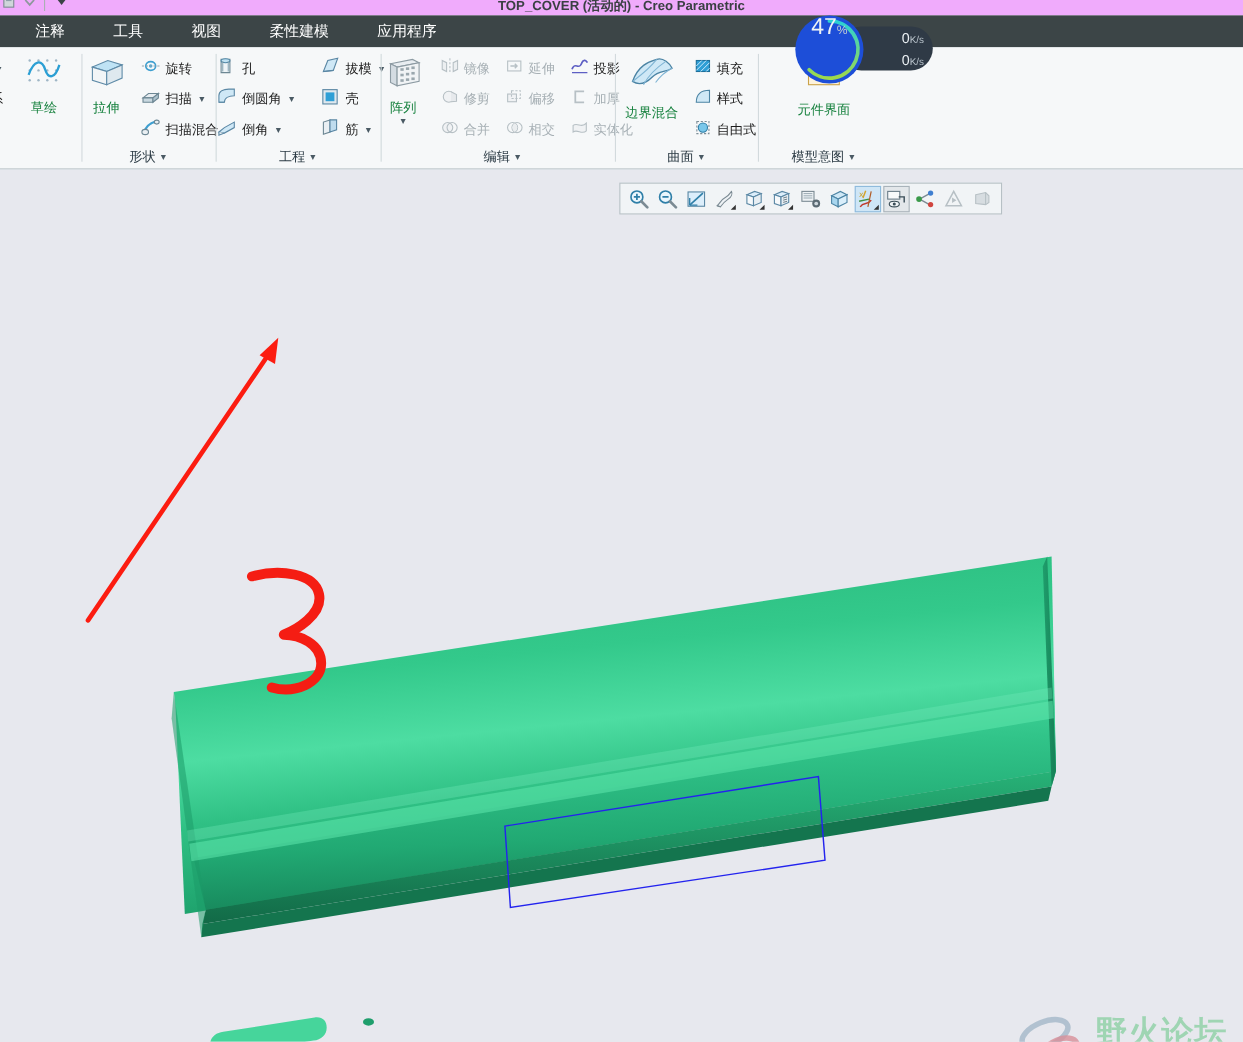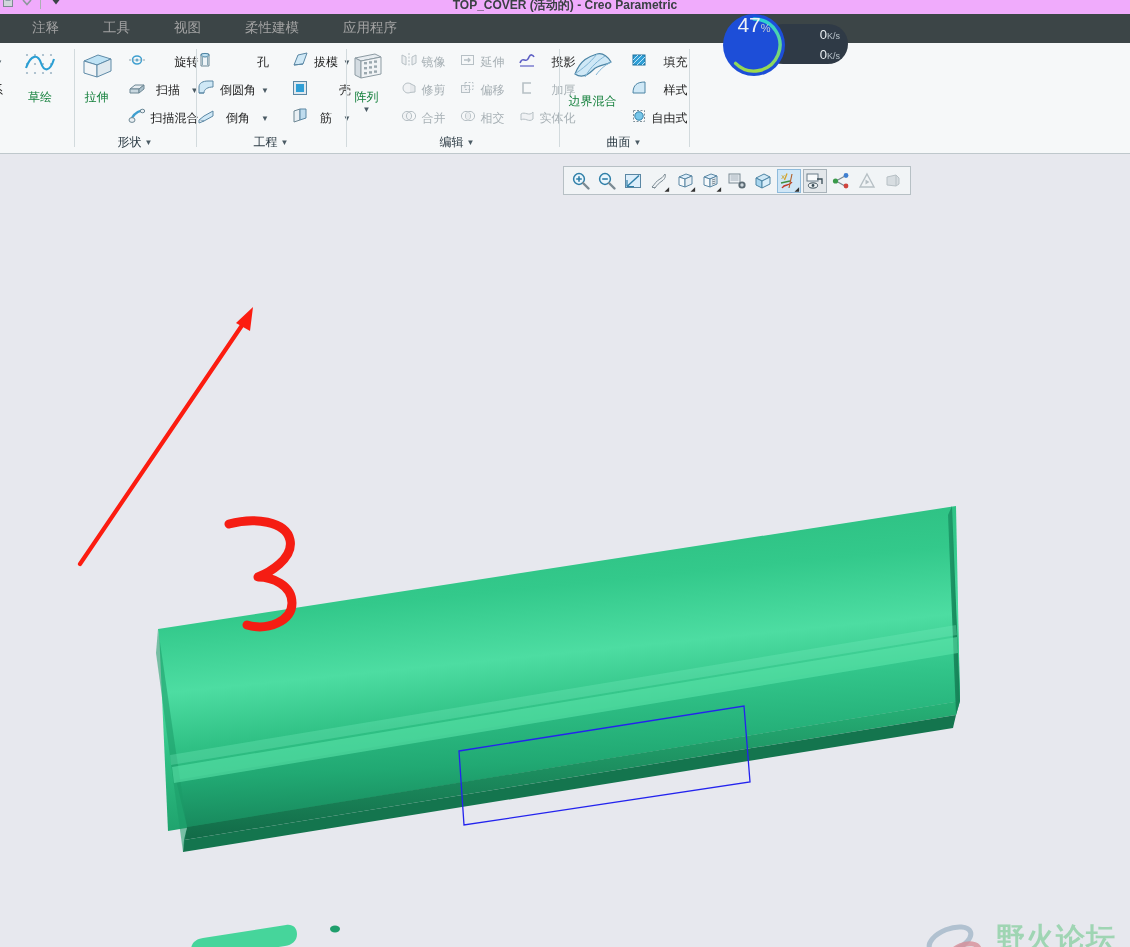--- a/index.html
+++ b/index.html
@@ -23,22 +23,22 @@
     position:absolute; left:0; top:-3px; width:1130px; text-align:center;
     font-size:12px; color:#3a4043; white-space:nowrap;
   }
   
   #tabstrip{
     position:absolute; left:0; top:14px; width:1130px; height:29px;
     background:#3c4547;
   }
   #tabstrip .tabs{ display:flex; align-items:center; height:29px; padding-left:10px;}
   #tabstrip .tab{
-    color:#a3a3a3; font-size:13.5px; padding:0 22px; line-height:29px;
-    white-space:nowrap; cursor:default;font-family:Liberation Mono, monospace;
+    color:#ffffff; font-size:13.5px; padding:0 22px; line-height:29px;
+    white-space:nowrap; cursor:default;
   }
   
   #ribbon{
     position:absolute; left:0; top:43px; width:1130px; height:111px;
     background:#f6f8f9; border-bottom:1px solid #bfc8cc;
   }
   .rgroup{
     position:absolute; top:0; height:111px;
     display:flex; flex-direction:column; align-items:center;
   }
@@ -53,21 +53,20 @@
   .bigbtn{
     width:56px; display:flex; flex-direction:column; align-items:center;
     padding-top:2px; cursor:default;
   }
   .bigbtn .lbl{ font-size:12px; color:#15803d; margin-top:3px; white-space:nowrap;}
   
   .smallcol{ display:flex; flex-direction:column; gap:2px; padding-top:1px;}
   .smallbtn{
     display:flex; align-items:center; height:26px; padding:0 3px; cursor:default;
     white-space:nowrap;
-    justify-content:space-between;
   }
   .smallbtn .lbl{ font-size:12px; color:#1d1d1d; margin-left:5px;}
   .smallbtn.dis .lbl{ color:#a7b0b5;}
   .smallbtn .car{ font-size:8px; color:#4a5a64; margin-left:5px;}
   .ic{ display:inline-block; flex:0 0 auto;}
   
   #netmon{ position:absolute; left:723px; top:14px; width:125px; height:60px;}
   #netmon .pill{
     position:absolute; left:40px; top:10px; width:85px; height:40px;
     background:#2f3a46; border-radius:20px;
@@ -480,20 +479,37 @@
           <span class="lbl">自由式</span>
         </div>
       </div>
     </div>
     <div class="gtitle">
       <span>曲面</span><span class="car">▼</span>
     </div>
   </div>
   <div class="gdiv" style="left:689px;"></div>
 
+  <div class="rgroup" style="left:690px; width:118px;">
+    <div class="body" style="justify-content:center; width:100%;">
+      <div class="bigbtn" style="width:96px;">
+        <span class="ic">
+          <svg width="36" height="34" viewBox="0 0 36 34">
+            <rect x="4" y="3" width="28" height="24" fill="#fdf3dd" stroke="#caa34a"></rect>
+            <path d="M9 8 C13 6 13 12 16 10 L16 22 C13 24 13 18 9 20 Z" fill="#6ec6ef" stroke="#2f7fa8"></path>
+            <path d="M20 10 C24 8 24 14 27 12 L27 22 L20 22 Z" fill="#9fdcf5" stroke="#2f7fa8"></path>
+          </svg>
+        </span>
+        <span class="lbl">元件界面</span>
+      </div>
+    </div>
+    <div class="gtitle">
+      <span>模型意图</span><span class="car">▼</span>
+    </div>
+  </div>
 </div>
 
 <div id="netmon">
   <div class="pill"></div>
   <div class="row" style="top:13px;">
     <span class="arr" style="color:#3fa9f5;">▲</span>
     <span class="v">
       <b>0</b><i>K/s</i>
     </span>
   </div>

